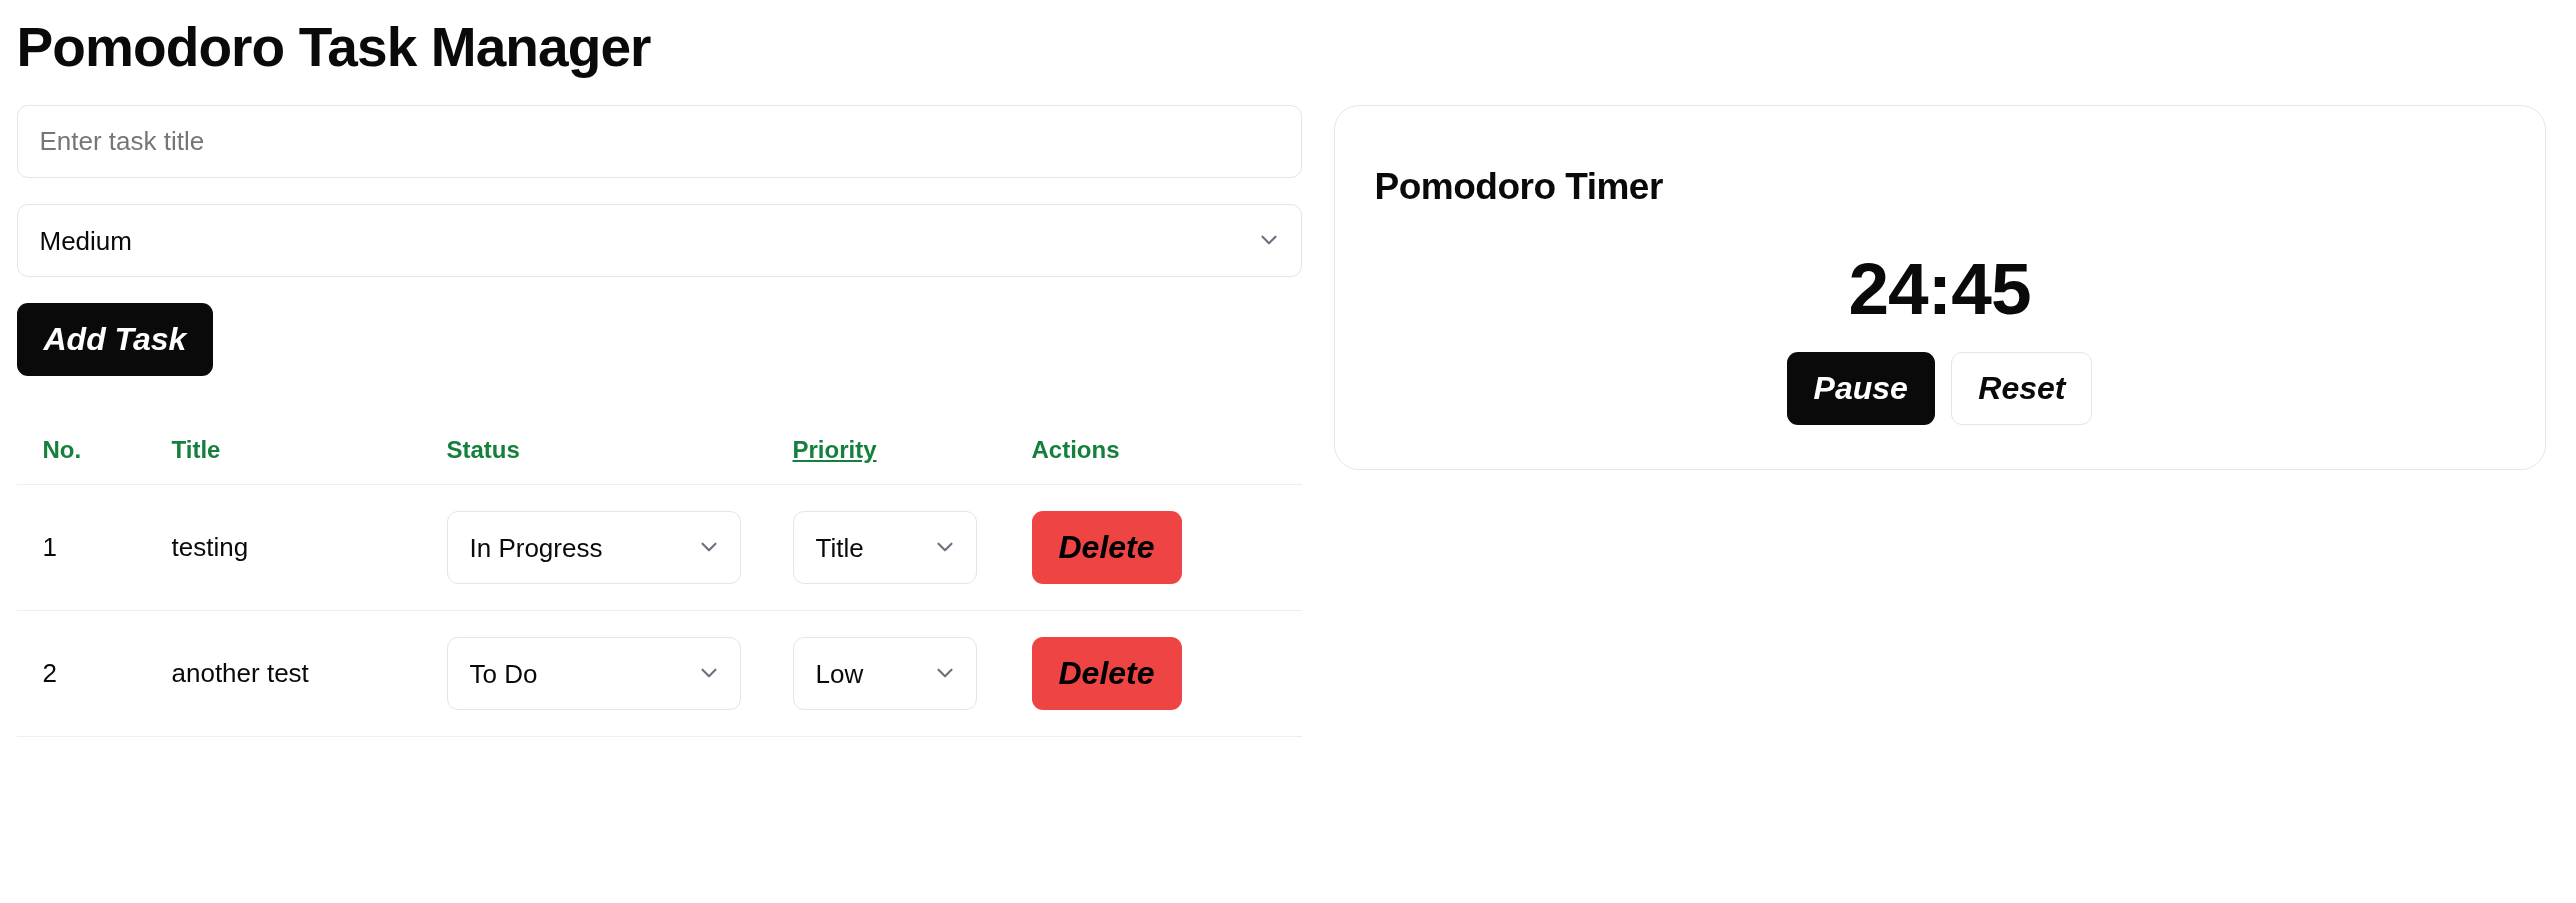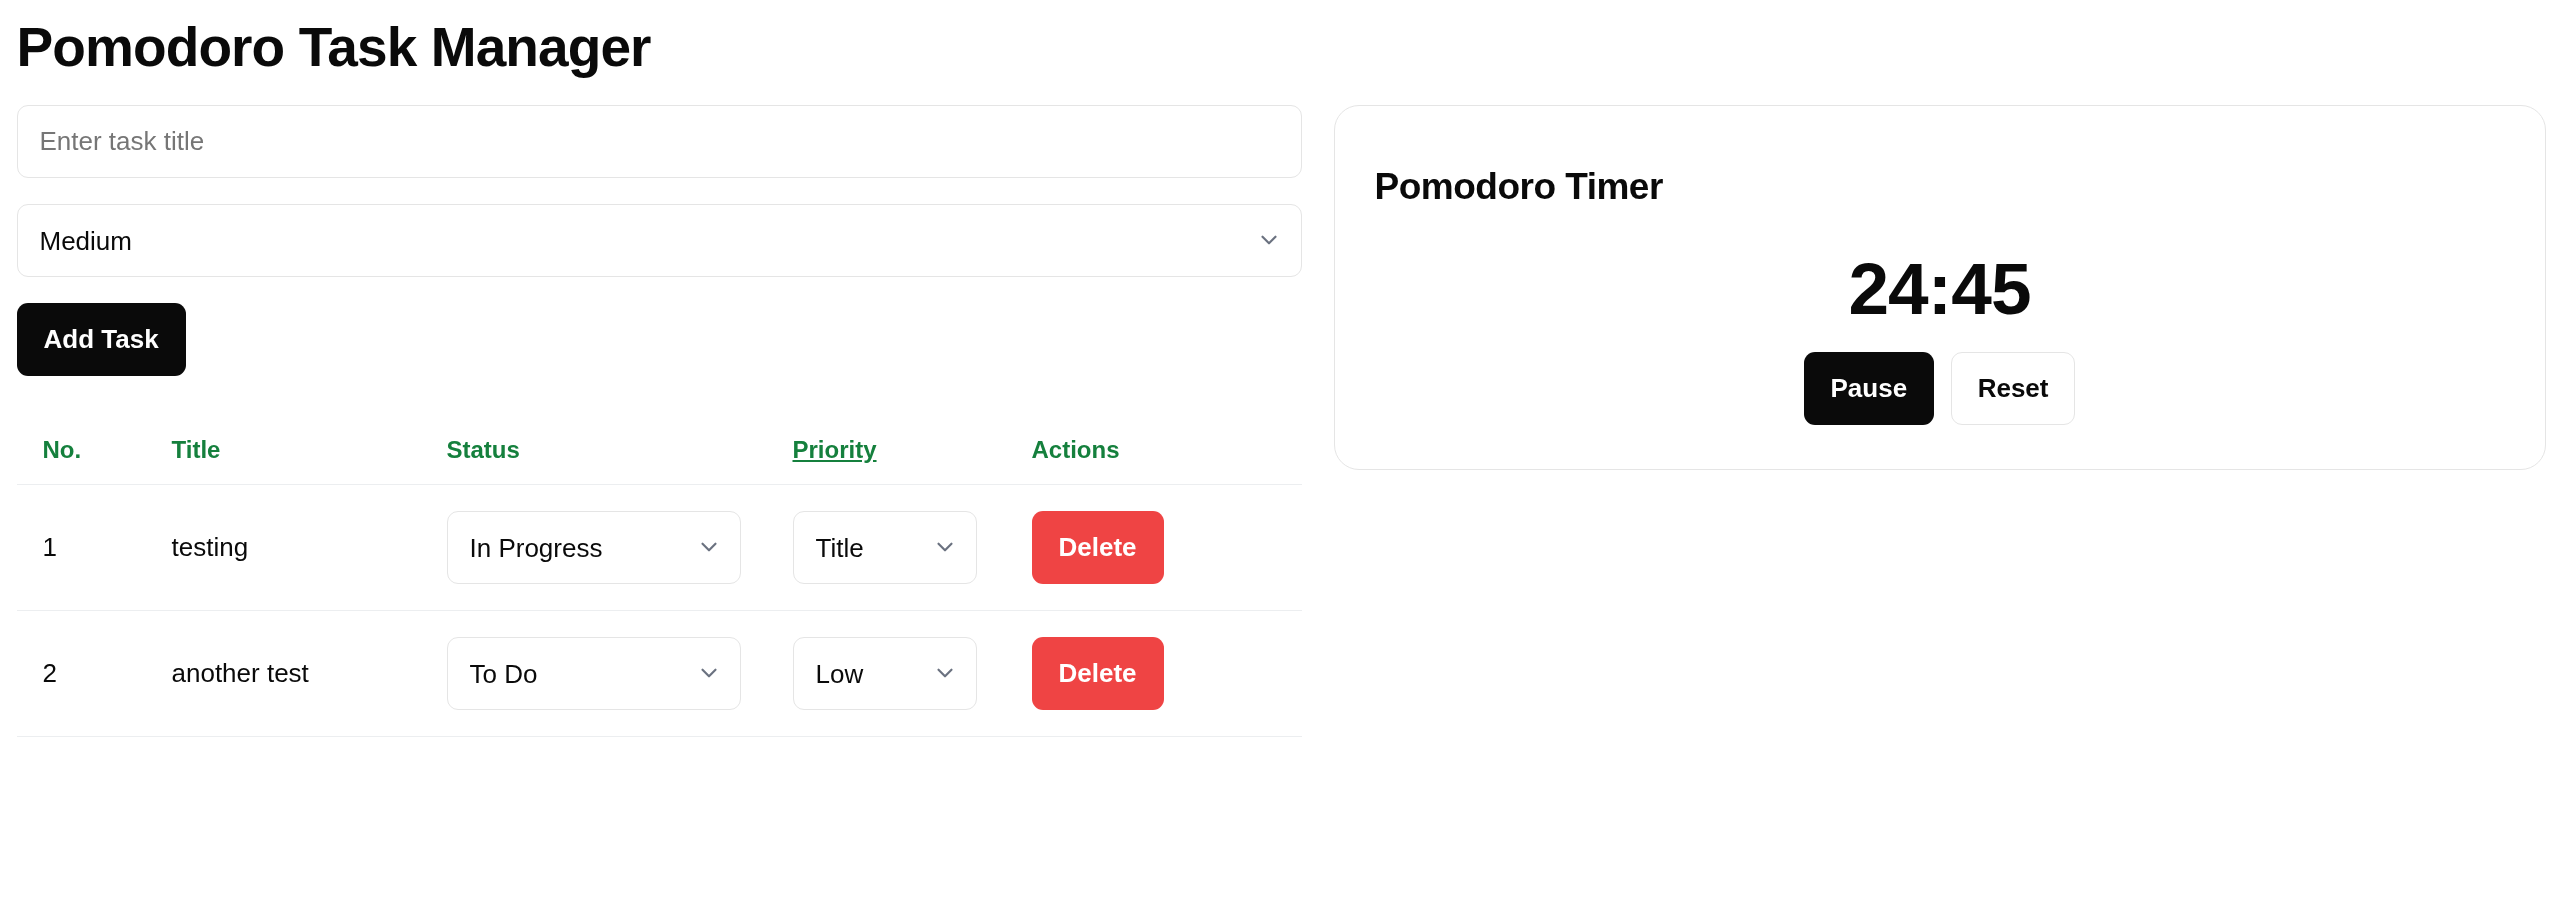--- a/index.html
+++ b/index.html
@@ -70,32 +70,33 @@
     transform: translateY(-50%);
     pointer-events: none;
     color: #6b7280;
   }
   .stack > * + * { margin-top: 26px; }
 
   .btn {
     display: inline-flex;
     align-items: center;
     justify-content: center;
-    font-size: 26px;
+    font-size: 32px;
     font-weight: 600;
     border-radius: 11px;
     cursor: pointer;
     padding: 0 26px;
     height: 73px;
     border: 0.9px solid transparent;
     font-family: inherit;
+    font-style: italic;
   }
   .btn-black { background: #0a0a0a; color: #fff; }
   .btn-outline { background: #fff; color: #0a0a0a; border-color: #e5e5e5; }
-  .btn-red { background: #ef4444; color: #ffffff; }
+  .btn-red { background: #ef4444; color: #000000; }
 
   
   table.tasks {
     width: 100%;
     border-collapse: collapse;
     margin-top: 40px;
   }
   table.tasks thead th {
     text-align: left;
     font-weight: 600;

